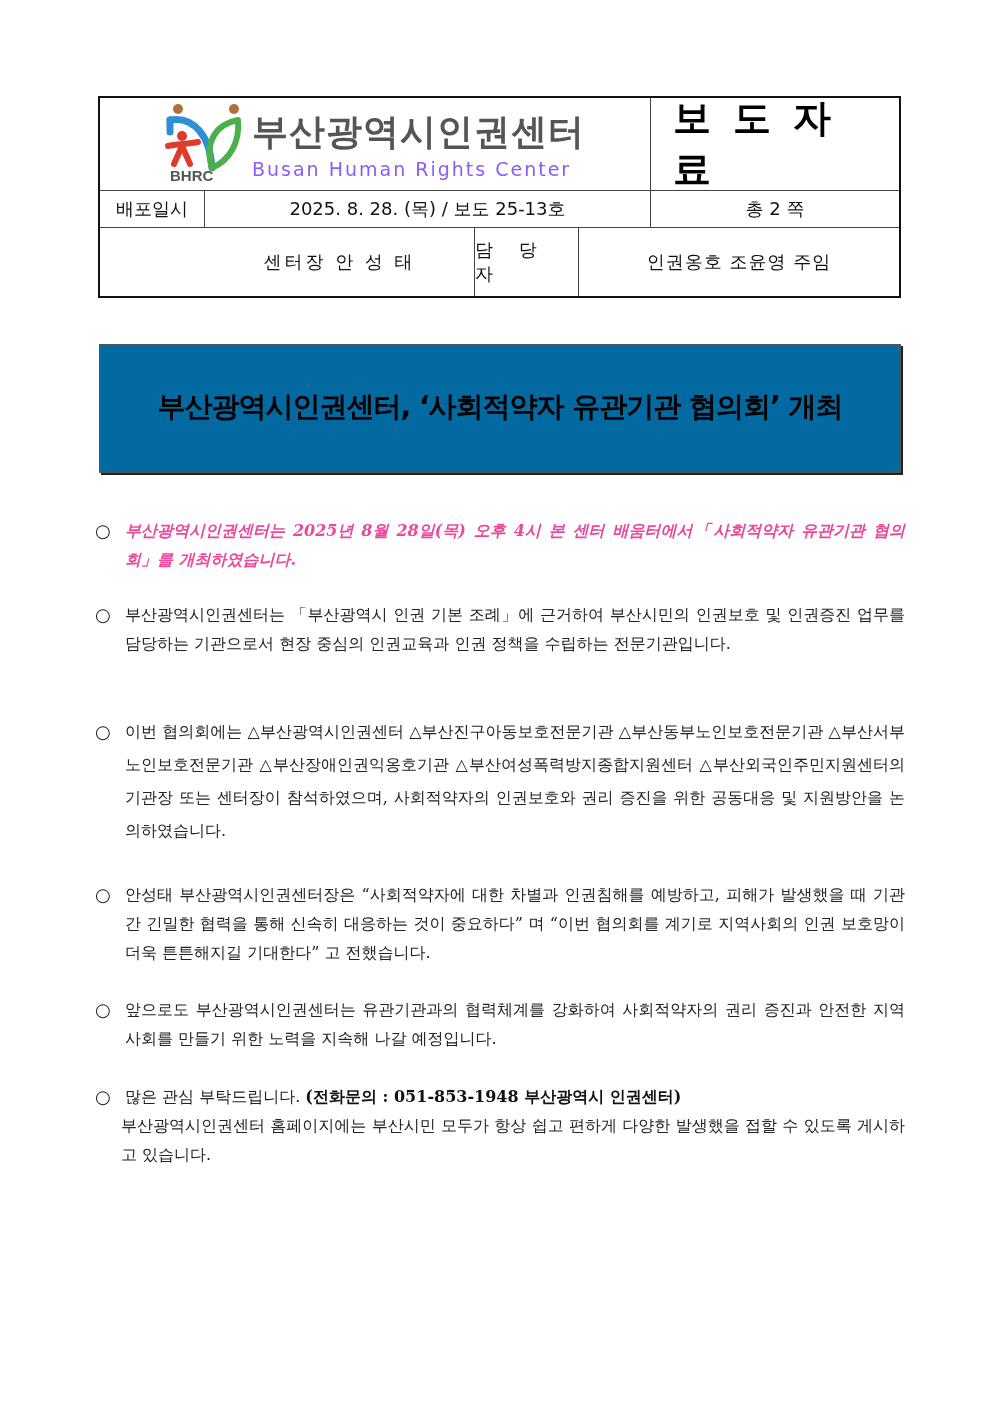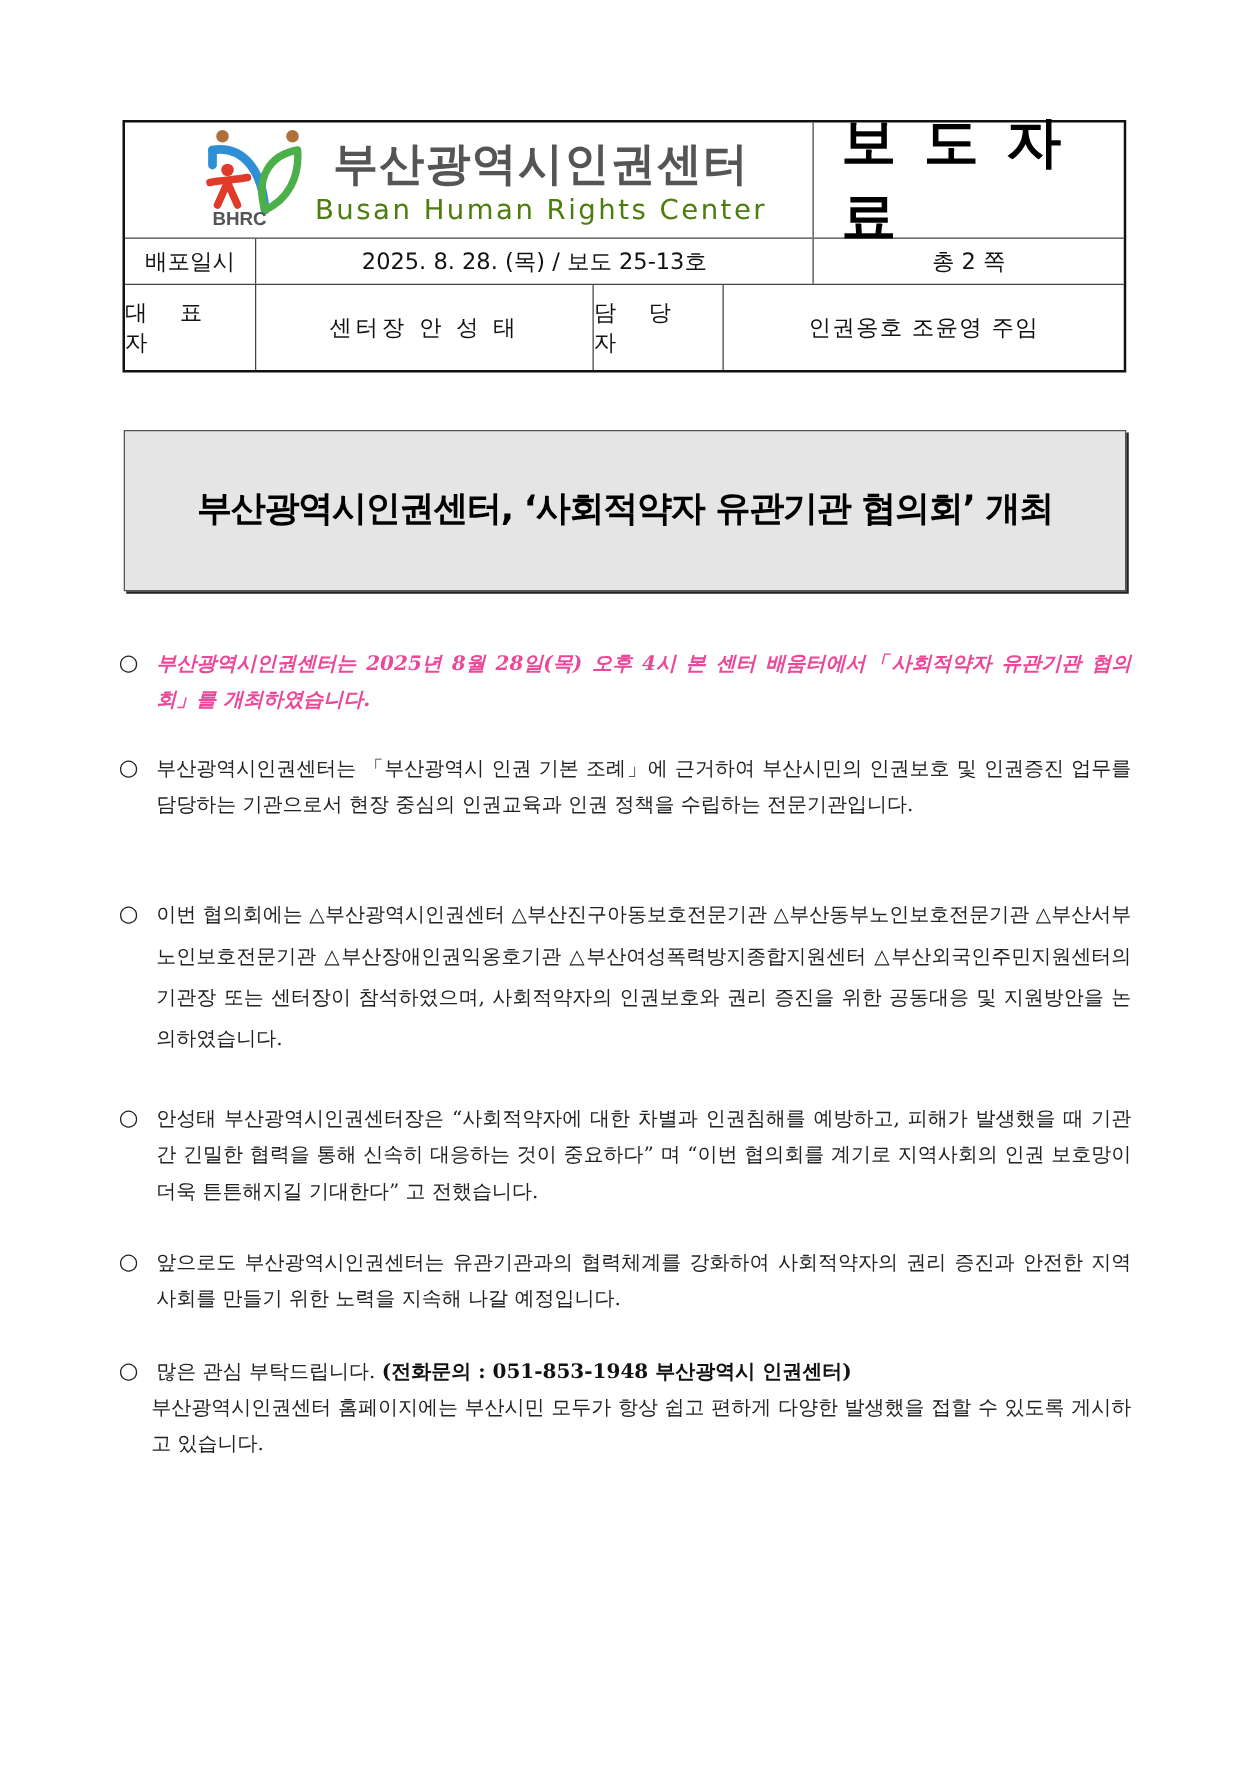--- a/index.html
+++ b/index.html
@@ -13,44 +13,44 @@
     }
     .row { position: absolute; left: 0; right: 0; border-bottom: 1px solid #444; }
     .row-1 { top: 0; height: 93px; }
     .row-2 { top: 93px; height: 37px; padding-left: 32px; }
     .row-3 { top: 130px; height: 68px; border-bottom: none; }
     .cell { position: absolute; top: 0; bottom: 0; display: flex; align-items: center; justify-content: center; border-right: 1px solid #444; }
     .cell:last-child { border-right: none; }
 
     .logo-cell { left: 0; width: 551px; }
     .press-cell { left: 551px; right: 0; border-right: none; }
-    .press-title { font-family: "DejaVu Sans", sans-serif; font-weight: bold; font-size: 44px; letter-spacing: 22px; margin-left: 22px; color: #000; }
+    .press-title { font-family: "DejaVu Sans", sans-serif; font-weight: bold; font-size: 38px; letter-spacing: 22px; margin-left: 22px; color: #000; }
 
     .logo-wrap { position: absolute; left: 64px; top: 4px; width: 80px; height: 86px; }
     .logo-text { position: absolute; left: 152px; top: 12px; }
     .logo-kr { font-family: "DejaVu Sans", sans-serif; font-size: 36px; font-weight: bold; color: #555; letter-spacing: 1px; line-height: 44px; text-align: center; }
-    .logo-en { font-family: "DejaVu Sans", sans-serif; font-size: 22px; color: #4d7c0f; letter-spacing: 2px; line-height: 26px; margin-top: 2px; }
+    .logo-en { font-family: "DejaVu Sans", sans-serif; font-size: 19px; color: #8b5cf6; letter-spacing: 2px; line-height: 26px; margin-top: 2px; }
     .bhrc { position: absolute; left: 6px; bottom: 4px; font-size: 15px; font-weight: bold; color: #555; font-family: "Liberation Sans", sans-serif; }
 
     .label-cell { font-size: 18px; color: #111; }
     .val-cell { font-size: 18px; color: #111; }
 
     .r2-label { left: 0; width: 105px; }
     .r2-value { left: 105px; width: 446px; }
     .r2-pages { left: 551px; right: 0; }
 
     .r3-rep-label { left: 0; width: 105px; letter-spacing: 10px; }
     .r3-rep-value { left: 105px; width: 270px; letter-spacing: 3px; }
     .r3-contact-label { left: 375px; width: 104px; letter-spacing: 10px; }
     .r3-contact-value { left: 479px; right: 0; letter-spacing: 1px; }
 
     
     .title-box {
       position: absolute; left: 99px; top: 344px; width: 802px; height: 129px;
-      background: #e5e5e5; border: 1px solid #555;
+      background: #0369a1; border: 1px solid #555;
       display: flex; flex-direction: column; align-items: center; justify-content: center;
       box-shadow: 2px 2px 0 #222;
     }
     .title-main { font-family: "DejaVu Sans", sans-serif; font-weight: bold; font-size: 28px; color: #000; letter-spacing: -1px; line-height: 40px; margin-top: -4px; }
     .title-sub { font-family: "DejaVu Sans", sans-serif; font-weight: bold; font-size: 20px; color: #000; letter-spacing: -1px; line-height: 30px; margin-top: 6px; }
 
     
     .para {
       position: absolute; left: 95px; width: 810px;
       font-family: "DejaVu Serif", serif; font-size: 16px; color: #222;
@@ -101,21 +101,20 @@
     </div>
   </div>
 
   <div class="row row-2">
     <div class="cell label-cell r2-label">배포일시</div>
     <div class="cell val-cell r2-value">2025. 8. 28. (목) / 보도 25-13호</div>
     <div class="cell val-cell r2-pages">총 2 쪽</div>
   </div>
 
   <div class="row row-3">
-    <div class="cell label-cell r3-rep-label">대 표 자</div>
     <div class="cell label-cell r3-contact-label">담 당 자</div>
     <div class="cell val-cell r3-rep-value">센터장 안 성 태</div>
     <div class="cell val-cell r3-contact-value">인권옹호 조윤영 주임</div>
   </div>
 </div>
 
 <div class="title-box">
   <div class="title-main">부산광역시인권센터, ‘사회적약자 유관기관 협의회’ 개최</div>
 </div>
 

